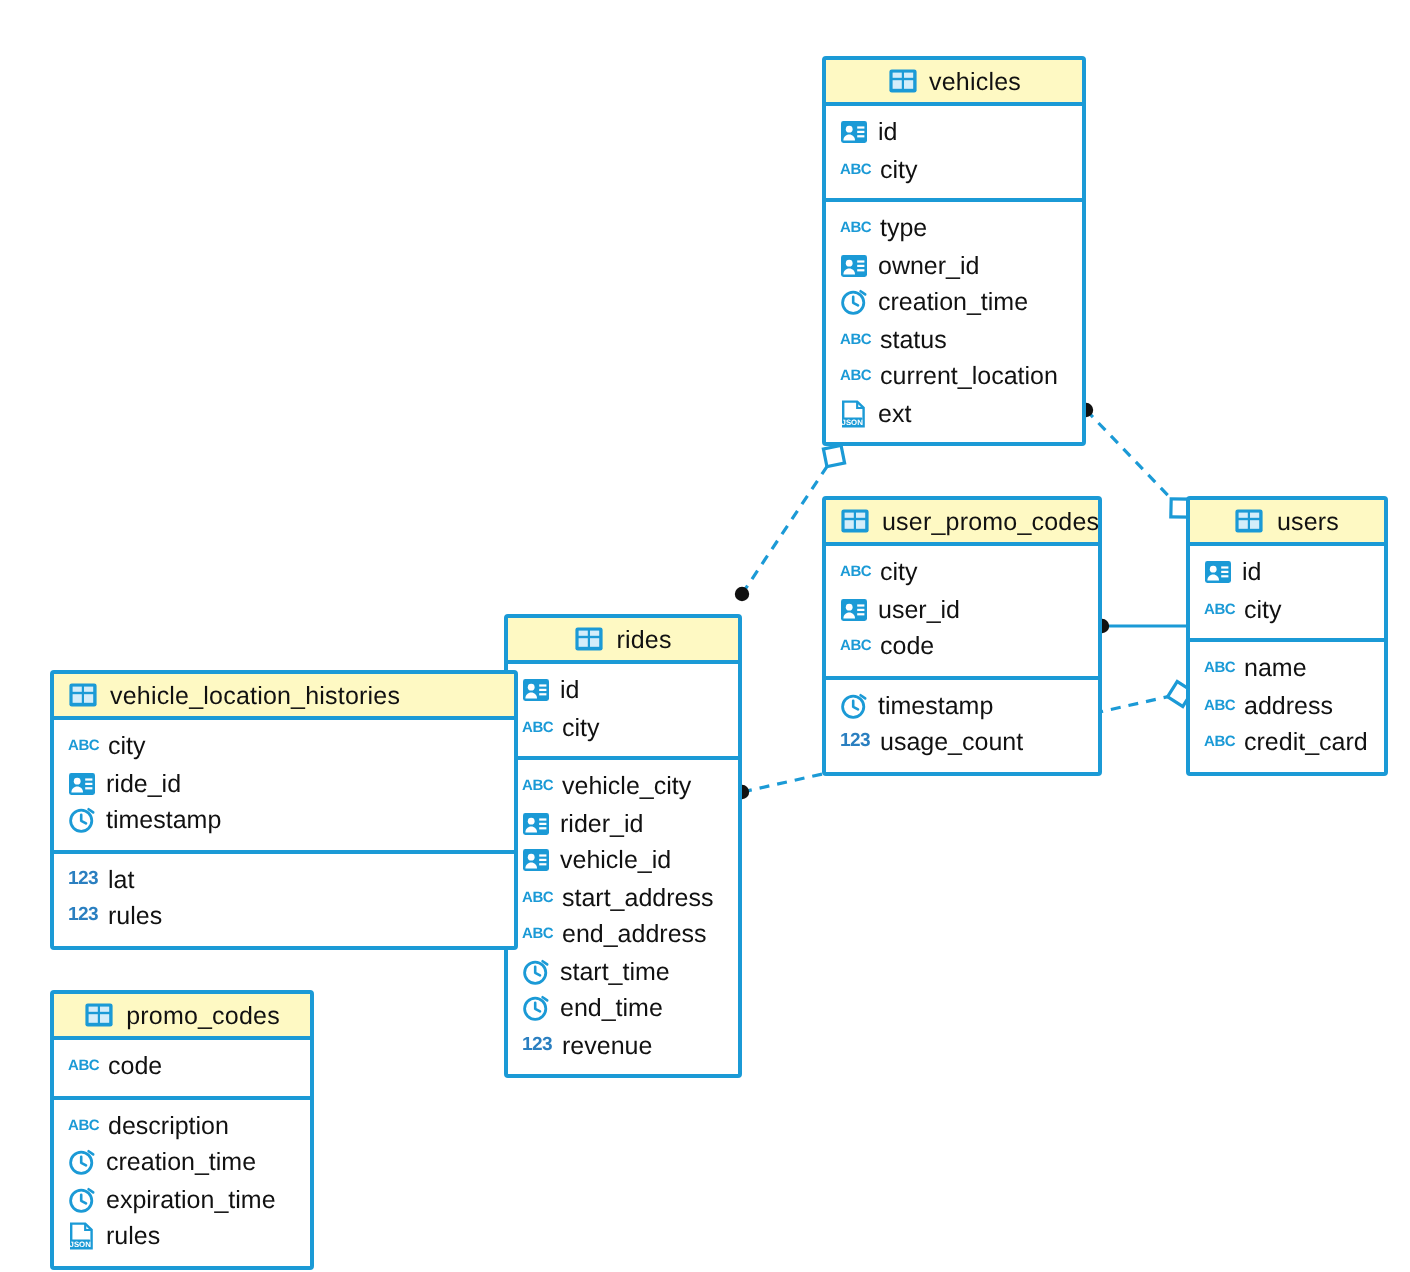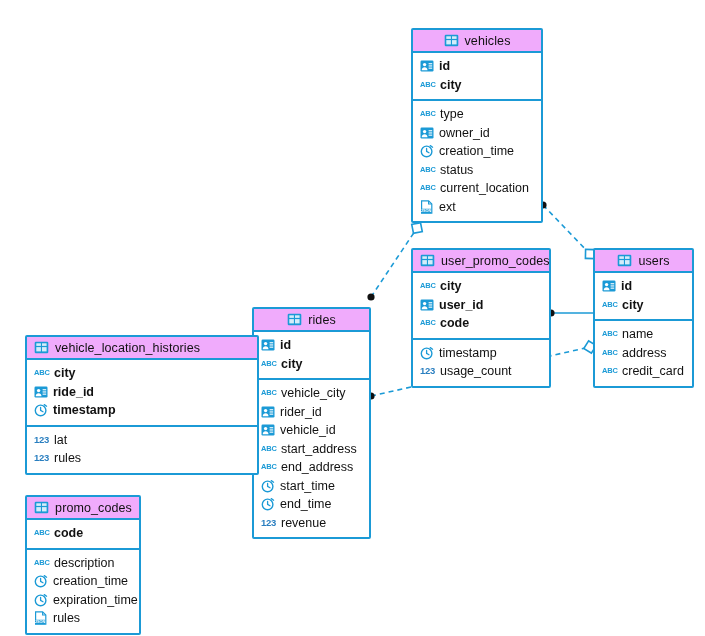--- a/index.html
+++ b/index.html
@@ -39,21 +39,21 @@
   }
 
   .table-title {
     box-sizing: border-box;
     height: 23px;
     display: flex;
     align-items: center;
     justify-content: center;
     gap: 6px;
     border-bottom: 2px solid #1b9ad6;
-    background: #f0abfc;
+    background: #fef9c3;
     padding: 0 6px;
   }
   .table-title.left-align {
     justify-content: flex-start;
     padding-left: 7px;
   }
   .table-title-text {
     font-size: 12.5px;
     color: #111111;
     white-space: nowrap;
@@ -73,21 +73,21 @@
     align-items: center;
     gap: 5px;
     padding-left: 7px;
     white-space: nowrap;
   }
   .col-name {
     font-size: 12.5px;
     color: #111111;
   }
   .col-row.pk .col-name {
-    font-weight: bold;
+    font-weight: normal;
   }
 
   
   .icon {
     width: 14px;
     height: 14px;
     flex: 0 0 14px;
     display: inline-block;
     position: relative;
   }
@@ -472,21 +472,21 @@
           <div class="col-row">
             <span class="icon icon-123">123</span>
             <span class="col-name">lat</span>
           </div>
           <div class="col-row">
             <span class="icon icon-123">123</span>
             <span class="col-name">rules</span>
           </div>
         </div>
       </div>
-      <div class="table-node" style="left: 25px; top: 495px; width: 116px;">
+      <div class="table-node" style="left: 25px; top: 495px; width: 132px;">
         <div class="table-title">
           <span class="icon" style="width: 15px; flex: 0 0 15px; height: 13px;">
             <svg width="15" height="13" viewBox="0 0 15 13">
               <rect x="0.7" y="0.7" width="13.6" height="11.6" rx="1.2" fill="#1b9ad6"></rect>
               <rect x="2.3" y="2.3" width="4.6" height="2.6" fill="#d4edfa"></rect>
               <rect x="8" y="2.3" width="4.6" height="2.6" fill="#d4edfa"></rect>
               <rect x="2.3" y="6.1" width="4.6" height="4.3" fill="#d4edfa"></rect>
               <rect x="8" y="6.1" width="4.6" height="4.3" fill="#d4edfa"></rect>
             </svg>
           </span>

